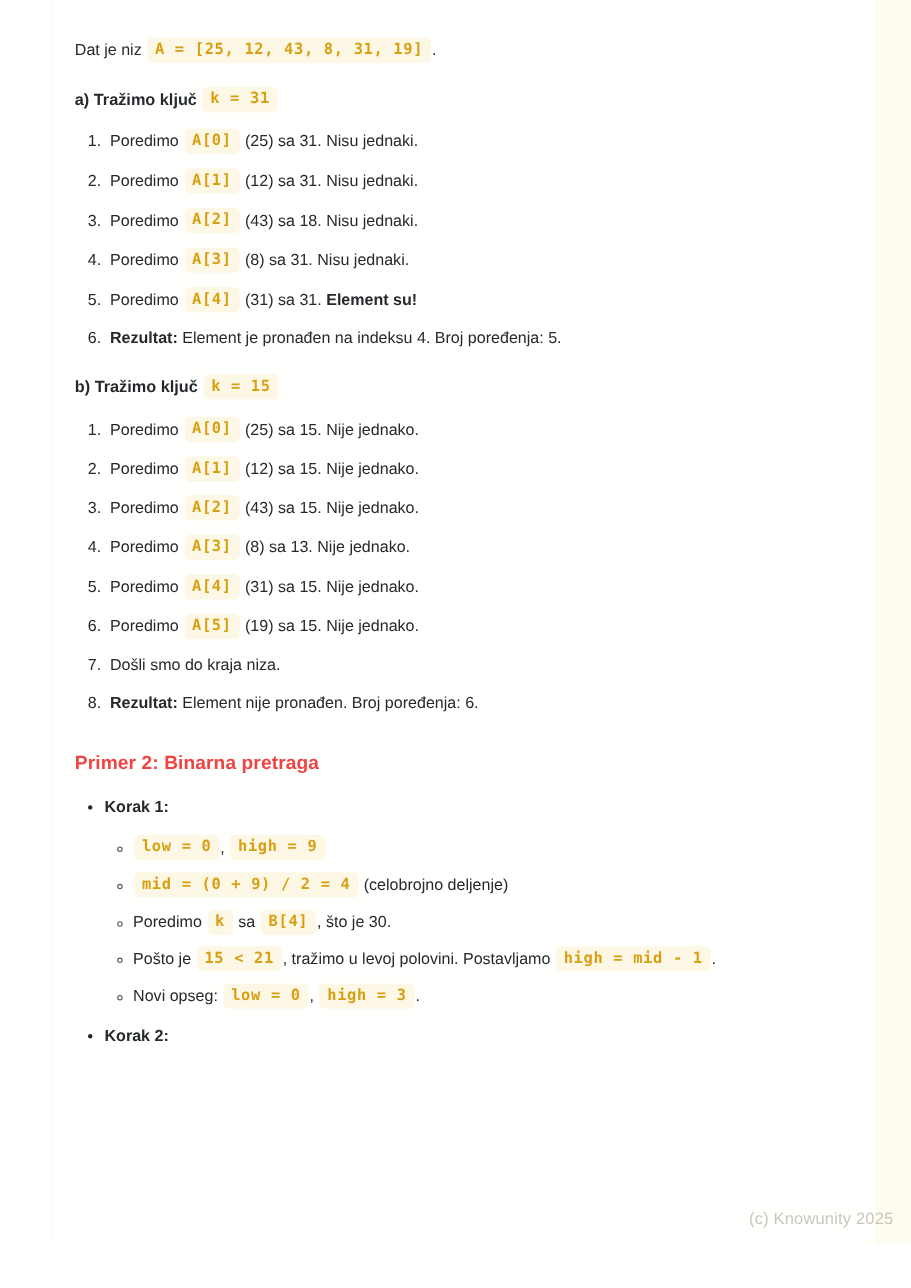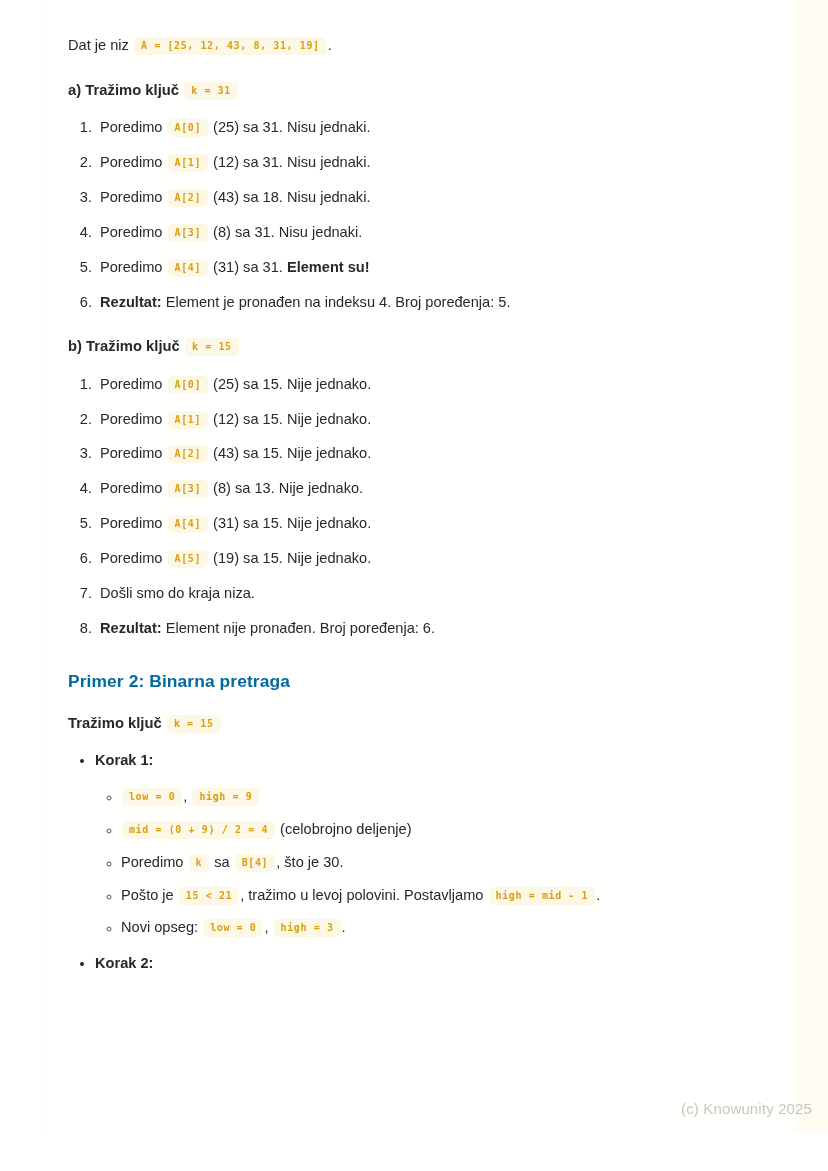--- a/index.html
+++ b/index.html
@@ -63,21 +63,21 @@
     color: #25292e;
     font-size: 14.6px;
     line-height: 1.5;
   }
 
   
   code, .code {
     font-family: "DejaVu Sans Mono", "Liberation Mono", monospace;
     background: #fdf7e6;
     color: #d8a011;
-    font-size: 10px;
+    font-size: 14px;
     padding: 3px 7px 4px 7px;
     border-radius: 5px;
     letter-spacing: 0.6px;
     white-space: pre;
     font-weight: 700;
     box-decoration-break: clone;
     -webkit-box-decoration-break: clone;
     margin: 0 1px;
     vertical-align: 1px;
   }
@@ -94,21 +94,21 @@
   
   .sub-head {
     font-weight: 700;
     font-size: 14.8px;
     margin: 0 0 16px 0;
   }
   .sub-head.spaced-top { margin-top: 22px; }
 
   
   .section-head {
-    color: #0369a1;
+    color: #ef4444;
     font-weight: 700;
     font-size: 17.4px;
     margin: 0 0 18px 0;
     letter-spacing: 0.1px;
   }
 
   
   ol.steps {
     margin: 0 0 4px 0;
     padding-left: 28px;
@@ -251,24 +251,20 @@
       </li>
       <li>
         <b>Rezultat:</b>
         <span>Element nije pronađen. Broj poređenja: 6.</span>
       </li>
     </ol>
 
     <div class="section-head" style="margin-top:28px;">Primer 2: Binarna pretraga</div>
 
 
-    <div class="sub-head">
-      <span>Tražimo ključ</span>
-      <code>k = 15</code>
-    </div>
 
     <ul class="bullets">
       <li>
         <span>Korak 1:</span>
 
         <ul class="sub-bullets">
           <li>
             <code>low = 0</code><span>,</span>
             <code>high = 9</code>
           </li>

